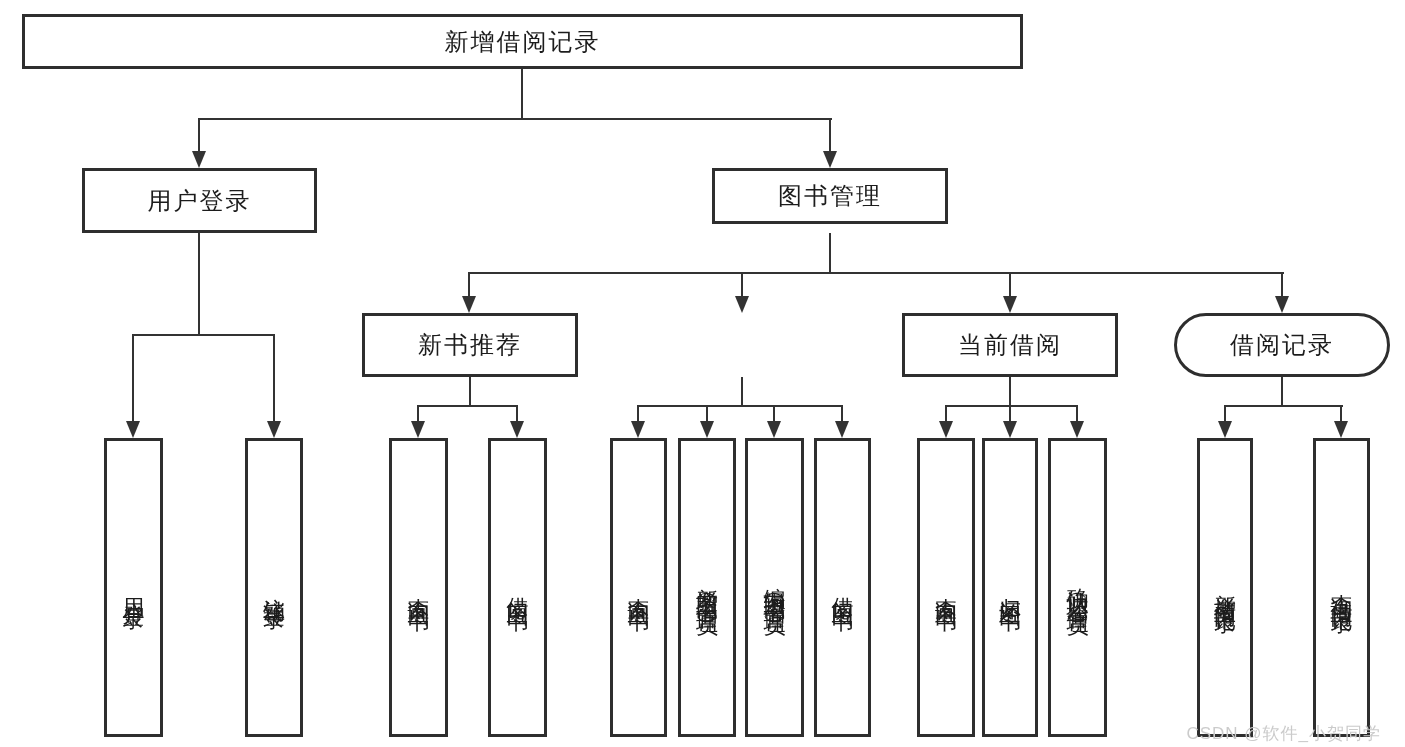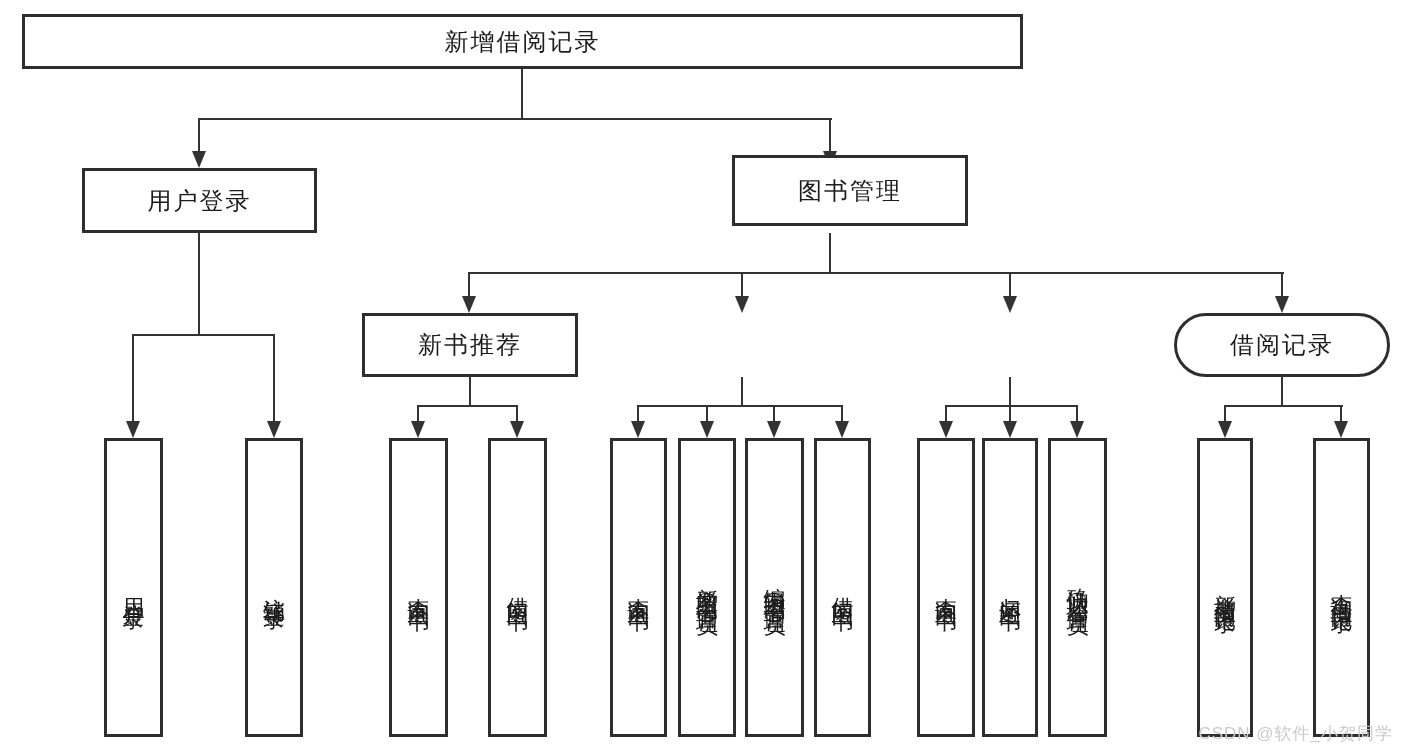--- a/index.html
+++ b/index.html
@@ -55,21 +55,21 @@
   .arrow {
     position: absolute;
     width: 0;
     height: 0;
     border-left: 7px solid transparent;
     border-right: 7px solid transparent;
     border-top: 17px solid #333333;
   }
   .watermark {
     position: absolute;
-    right: 12px;
+    right: 24px;
     bottom: 2px;
     color: #cbcbcb;
     font-size: 17px;
     letter-spacing: 1px;
     white-space: nowrap;
     margin-top: 45px;
   }
 </style>
 </head>
 <body>
@@ -80,21 +80,21 @@
 
   <div class="vline" style="left:521px; top:69px; height:50px;"></div>
   <div class="hline" style="left:198px; top:118px; width:634px;"></div>
 
   <div class="vline" style="left:198px; top:118px; height:35px;"></div>
   <div class="arrow" style="left:192px; top:151px;"></div>
   <div class="vline" style="left:829px; top:118px; height:35px;"></div>
   <div class="arrow" style="left:823px; top:151px;"></div>
 
   <div class="box" style="left:82px; top:168px; width:235px; height:65px;">用户登录</div>
-  <div class="box" style="left:712px; top:155px; width:236px; height:71px;margin-left:20px;">图书管理</div>
+  <div class="box" style="left:712px; top:168px; width:236px; height:56px;">图书管理</div>
 
   <div class="vline" style="left:198px; top:233px; height:103px;"></div>
   <div class="hline" style="left:132px; top:334px; width:143px;"></div>
   <div class="vline" style="left:132px; top:334px; height:89px;"></div>
   <div class="arrow" style="left:126px; top:421px;"></div>
   <div class="vline" style="left:273px; top:334px; height:89px;"></div>
   <div class="arrow" style="left:267px; top:421px;"></div>
 
   <div class="vline" style="left:829px; top:233px; height:41px;"></div>
   <div class="hline" style="left:468px; top:272px; width:816px;"></div>
@@ -102,20 +102,21 @@
   <div class="vline" style="left:468px; top:272px; height:26px;"></div>
   <div class="arrow" style="left:462px; top:296px;"></div>
   <div class="vline" style="left:741px; top:272px; height:26px;"></div>
   <div class="arrow" style="left:735px; top:296px;"></div>
   <div class="vline" style="left:1009px; top:272px; height:26px;"></div>
   <div class="arrow" style="left:1003px; top:296px;"></div>
   <div class="vline" style="left:1281px; top:272px; height:26px;"></div>
   <div class="arrow" style="left:1275px; top:296px;"></div>
 
   <div class="box" style="left:362px; top:313px; width:216px; height:64px;font-family:Liberation Mono, monospace;">新书推荐</div>
+  <div class="box" style="left:902px; top:313px; width:216px; height:64px;">当前借阅</div>
   <div class="box" style="left:1174px; top:313px; width:216px; height:64px;border-radius:32px;">借阅记录</div>
 
   <div class="vline" style="left:469px; top:377px; height:30px;"></div>
   <div class="vline" style="left:741px; top:377px; height:30px;"></div>
   <div class="vline" style="left:1009px; top:377px; height:30px;"></div>
   <div class="vline" style="left:1281px; top:377px; height:30px;"></div>
 
   <div class="hline" style="left:417px; top:405px; width:101px;"></div>
   <div class="vline" style="left:417px; top:405px; height:18px;"></div>
   <div class="arrow" style="left:411px; top:421px;"></div>

